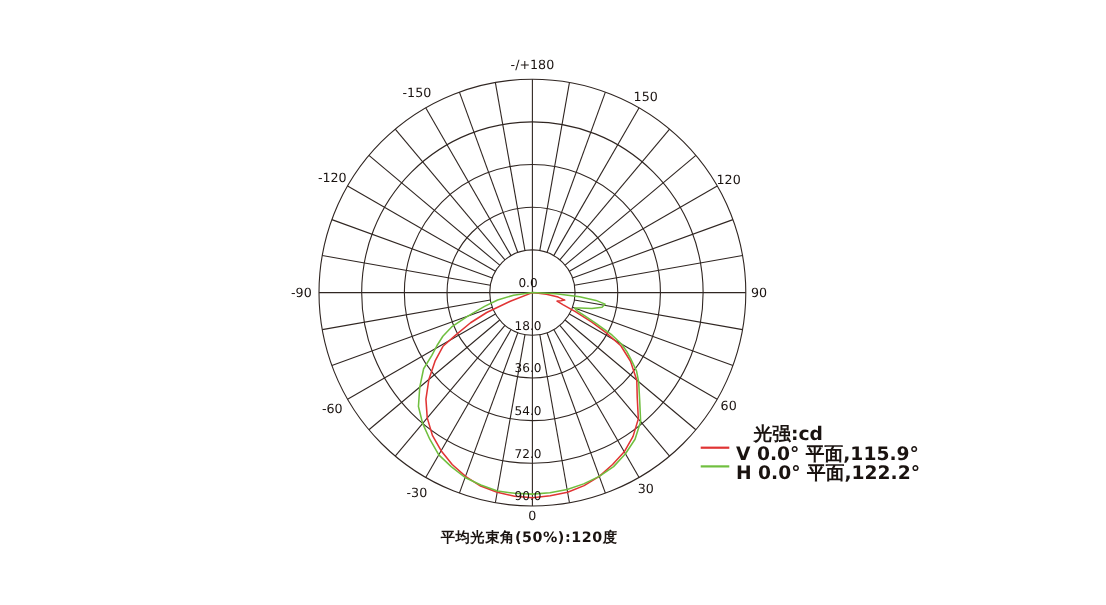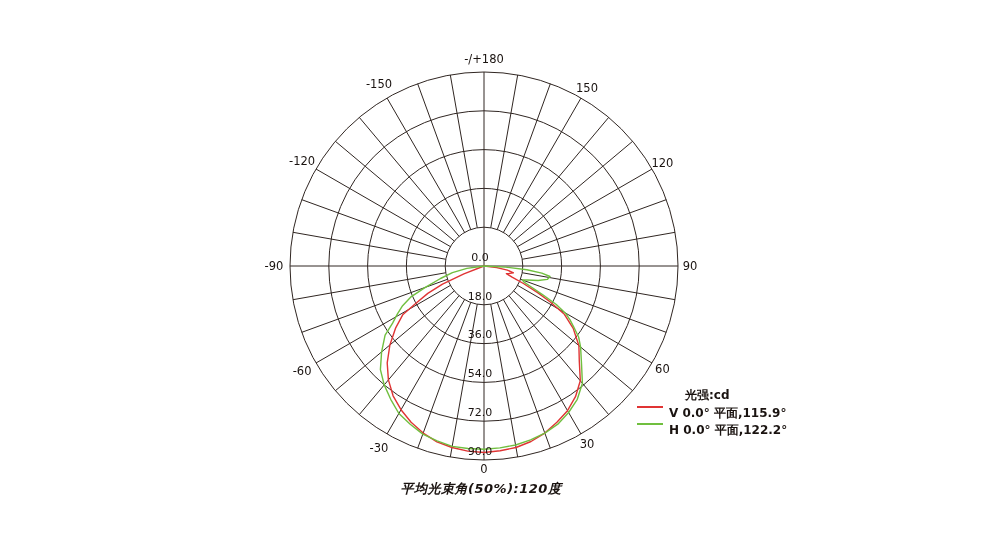--- a/index.html
+++ b/index.html
@@ -1,26 +1,26 @@
 <!DOCTYPE html>
 <html><head>
 <meta charset="utf-8">
 <style>
   html,body{margin:0;padding:0;background:#ffffff;}
   .stage{
     position:relative;width:1005px;height:550px;background:#ffffff;overflow:hidden;
     font-family:"DejaVu Sans","Liberation Sans",sans-serif;color:#1a1310;
   }
   #polar-svg{position:absolute;left:0;top:0;}
-  .legend{position:absolute;left:637px;top:388px;font-size:12px;font-weight:700;line-height:14px;}
+  .legend{position:absolute;left:637px;top:388px;font-size:17px;font-weight:700;line-height:14px;}
   .legend-title{margin-left:48px;margin-bottom:3px;}
   .legend-row{display:flex;align-items:flex-start;margin-top:4px;height:13px;}
   .legend-swatch{display:inline-block;width:26px;height:2px;margin-right:6px;flex:0 0 auto;}
   .beam-note{position:absolute;left:331px;top:480px;width:300px;text-align:center;
-    font-size:13px;font-weight:700;letter-spacing:0.5px;font-style:italic;}
+    font-size:13px;font-weight:700;letter-spacing:0.5px;}
 </style>
 </head>
 <body>
 
 <div class="stage">
   <svg id="polar-svg" width="1005" height="550">
       <circle cx="484" cy="266" r="38.8" fill="none" stroke="#302622" stroke-width="1"></circle>
       <circle cx="484" cy="266" r="77.6" fill="none" stroke="#302622" stroke-width="1"></circle>
       <circle cx="484" cy="266" r="116.39999999999999" fill="none" stroke="#302622" stroke-width="1"></circle>
       <circle cx="484" cy="266" r="155.2" fill="none" stroke="#302622" stroke-width="1"></circle>

